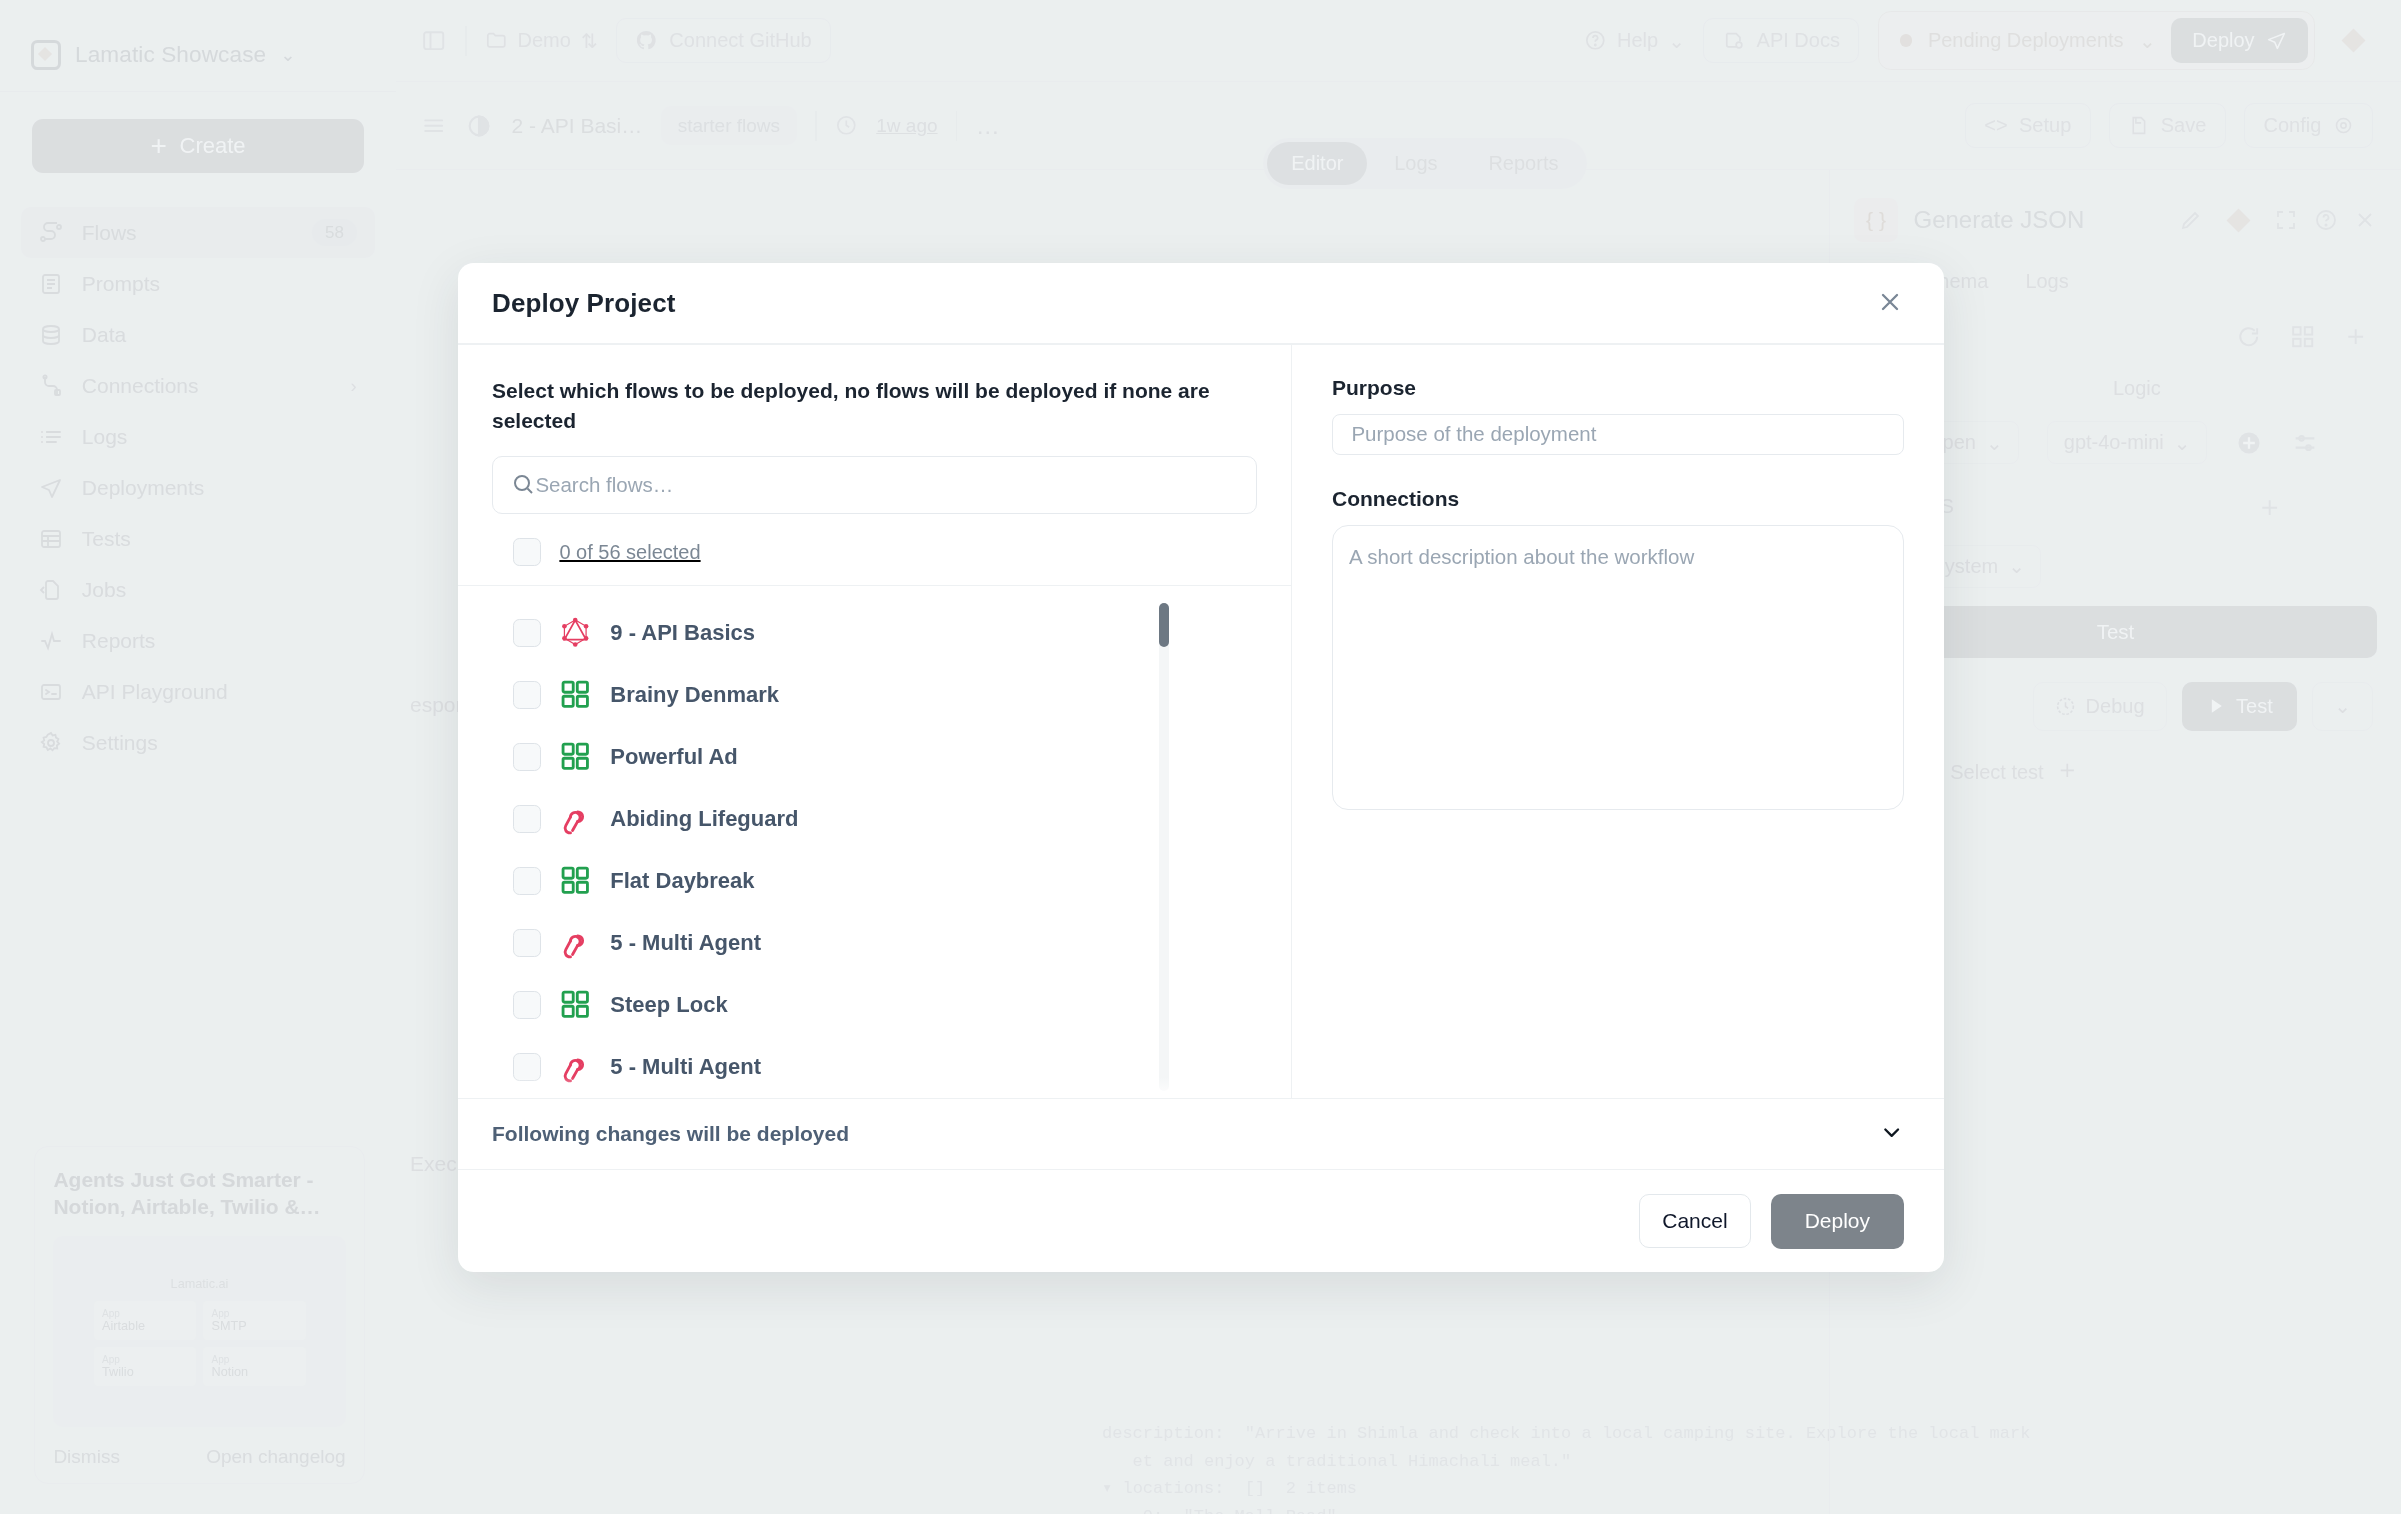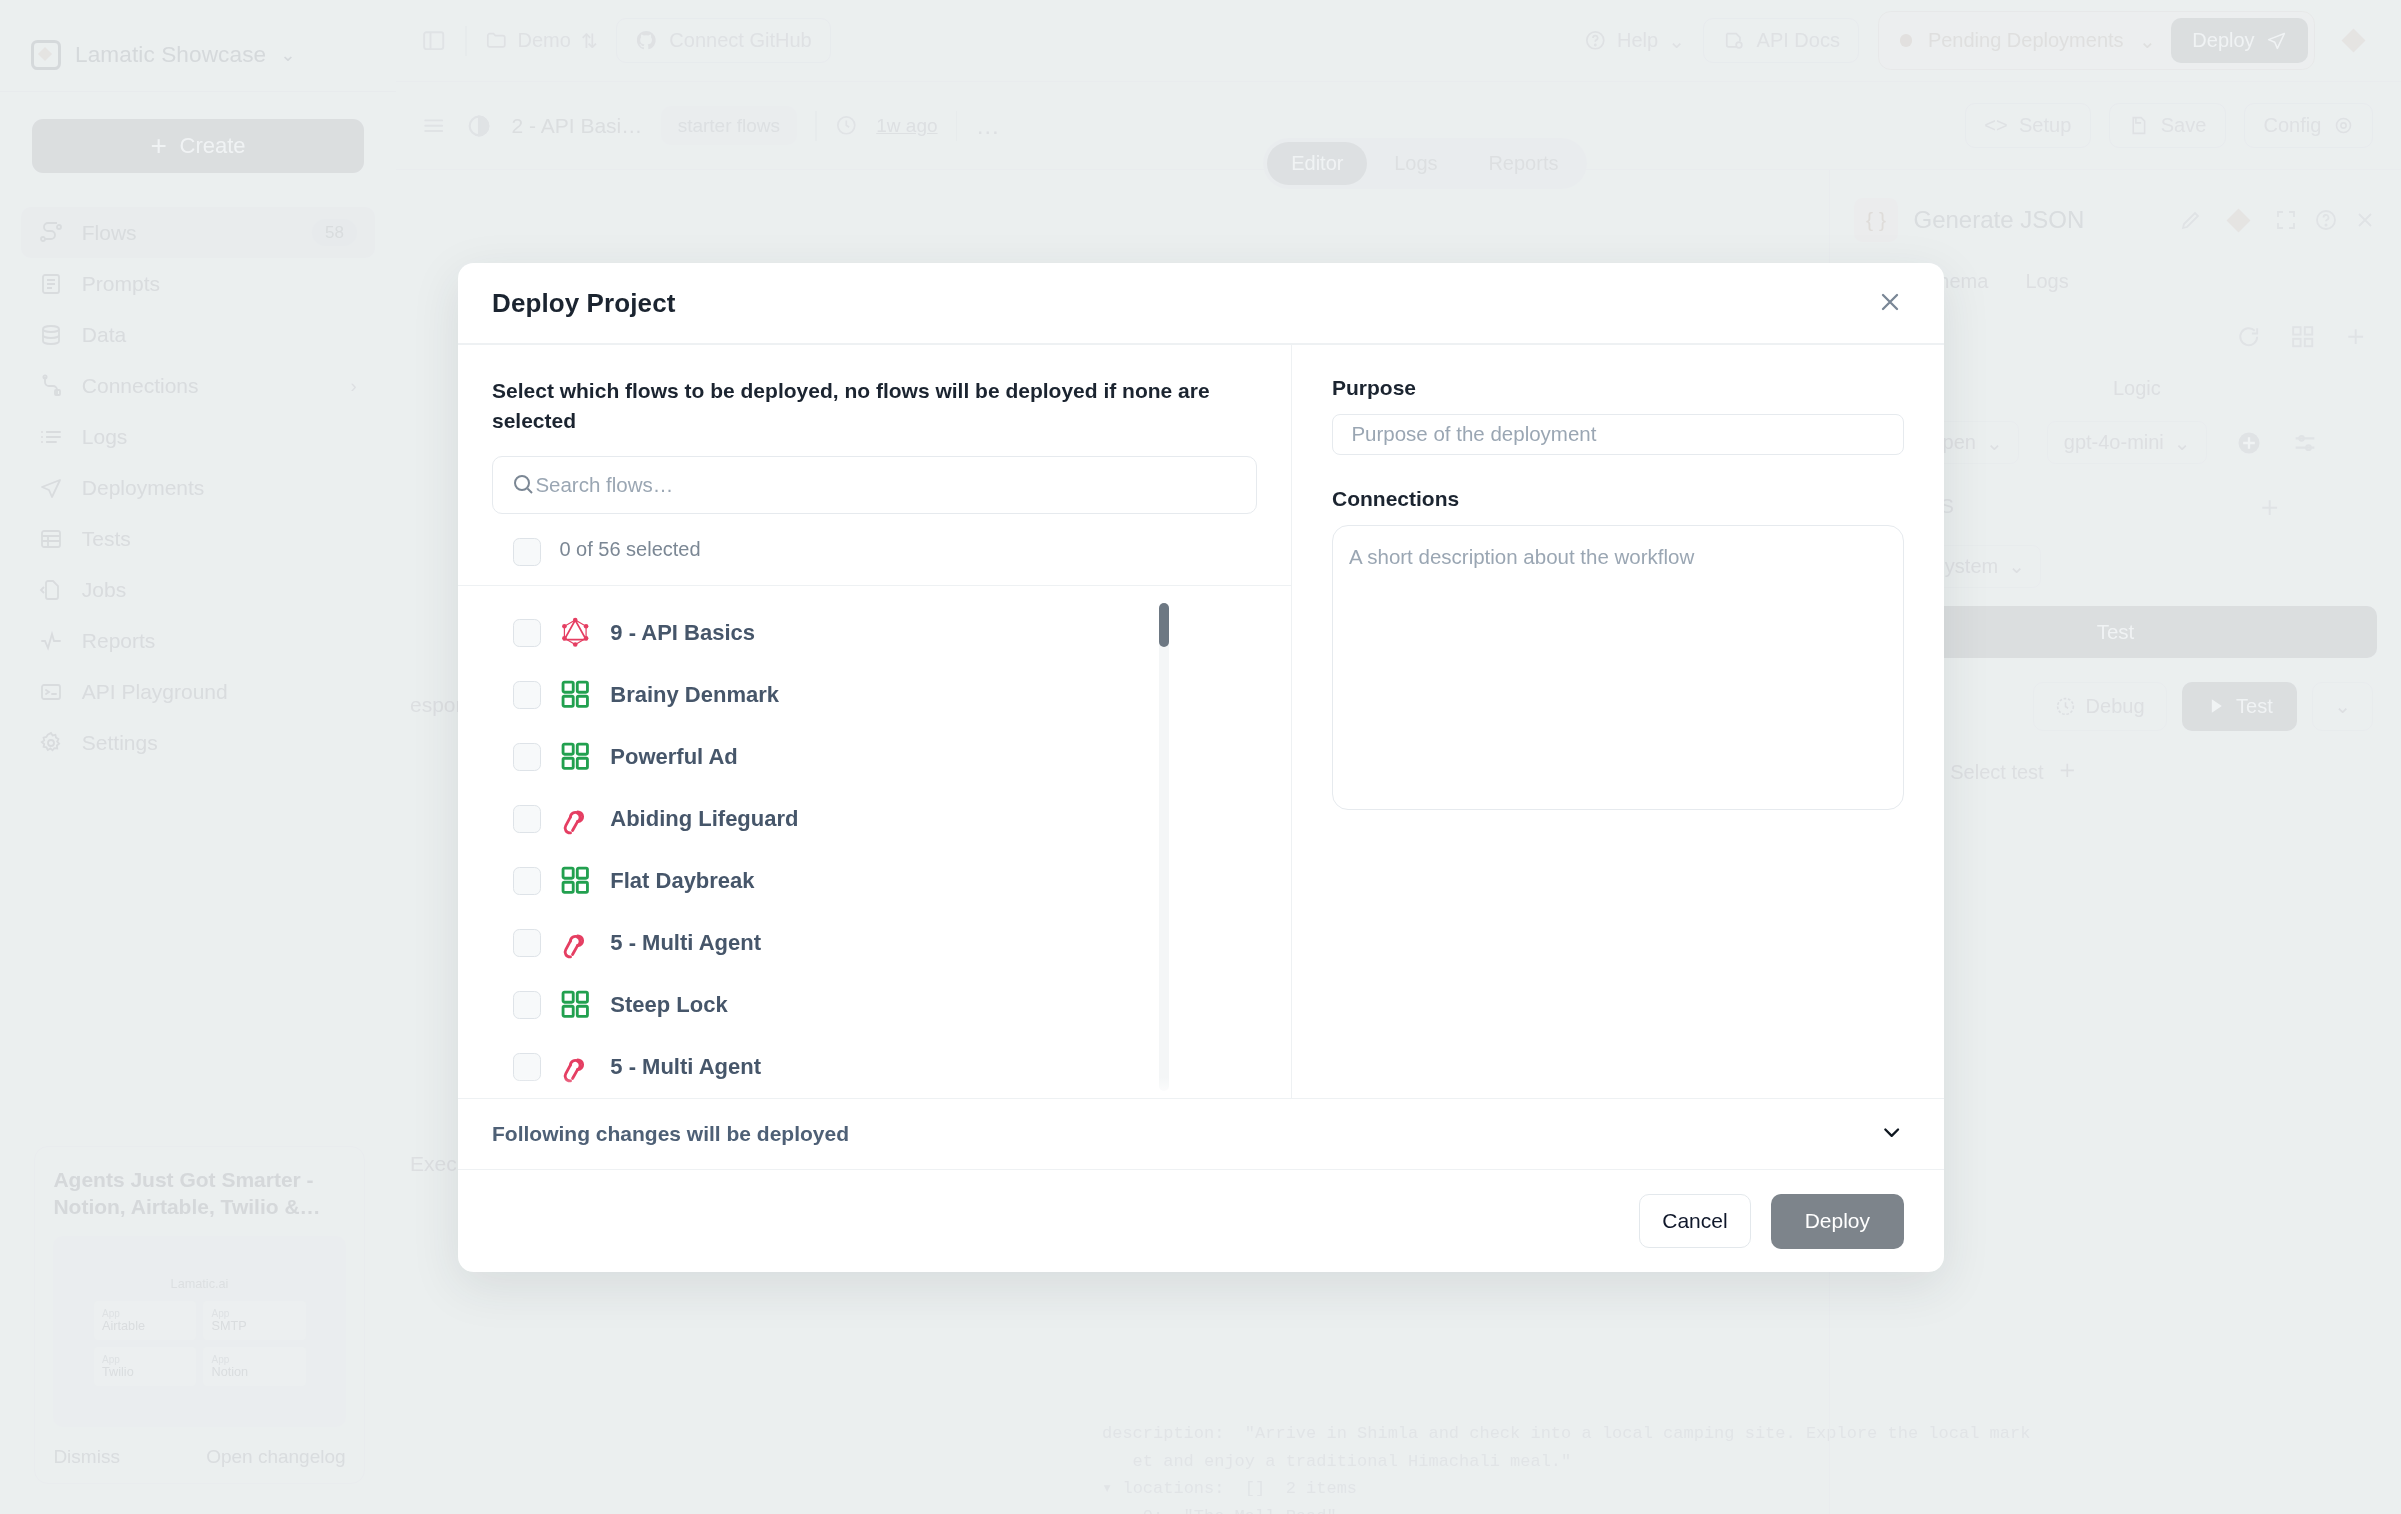--- a/index.html
+++ b/index.html
@@ -157,21 +157,21 @@
   .m-instr { font-size: 21px; line-height: 1.42; color: #1b2430; font-weight: 600; max-width: 749px; }
 
   .search-wrap {
     margin-top: 21px; height: 58px; border: 1.4px solid #e6eaee; border-radius: 10px;
     display: flex; align-items: center; padding: 0 18.4px;
   }
   .search-wrap svg { color: #7b8794; }
   .search-input { border: 0; outline: none; font-size: 20.5px; color: #4e5b6b; width: 100%; font-family: "Liberation Sans", sans-serif; background: transparent; }
   .search-input::placeholder { color: #9aa6b3; }
 
-  .sel-row { display: flex; gap: 18.4px; padding: 24px 0 18.4px 21px; }
+  .sel-row { display: flex; align-items: center; gap: 18.4px; padding: 24px 0 18.4px 21px; text-decoration: underline; }
   .m-sep2 { height: 1.4px; background: #eef1f3; margin: 0 -34px; }
 
   .cb {
     width: 28px; height: 28px; border: 1.4px solid #dee3e8; border-radius: 6.4px; background: #f7f9fa;
     flex: 0 0 28px;
   }
   .sel-count { font-size: 20px; color: #7b8794; }
 
   .flow-list { position: relative; overflow: hidden; flex: 1; min-height: 0; padding-top: 15.5px; }
   .flow-row { display: flex; align-items: center; gap: 18.4px; height: 62px; padding-left: 21px; }

